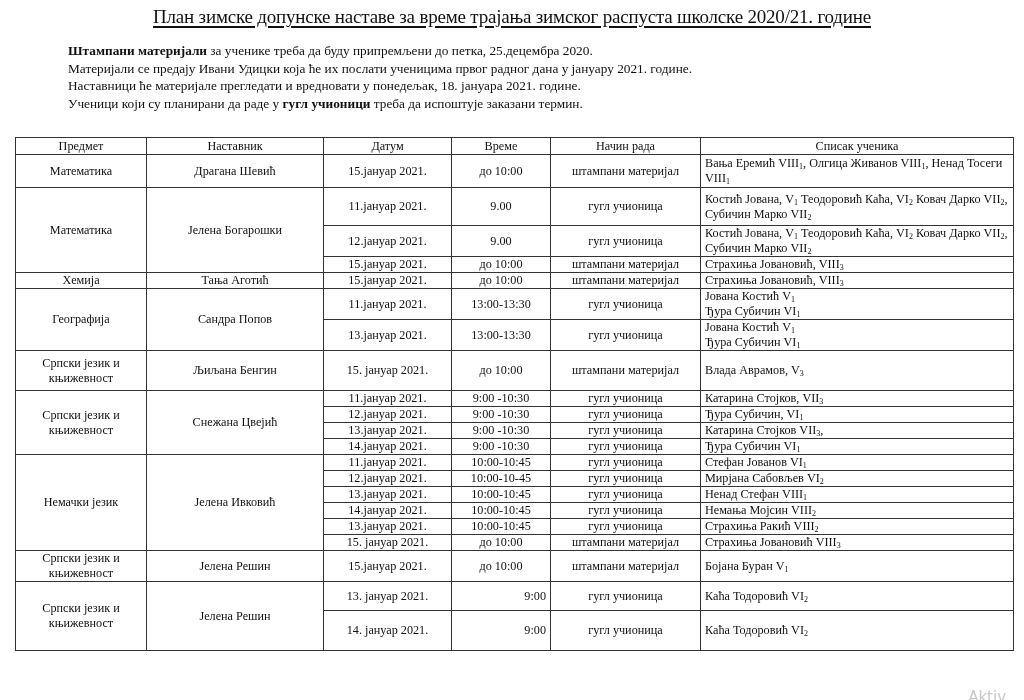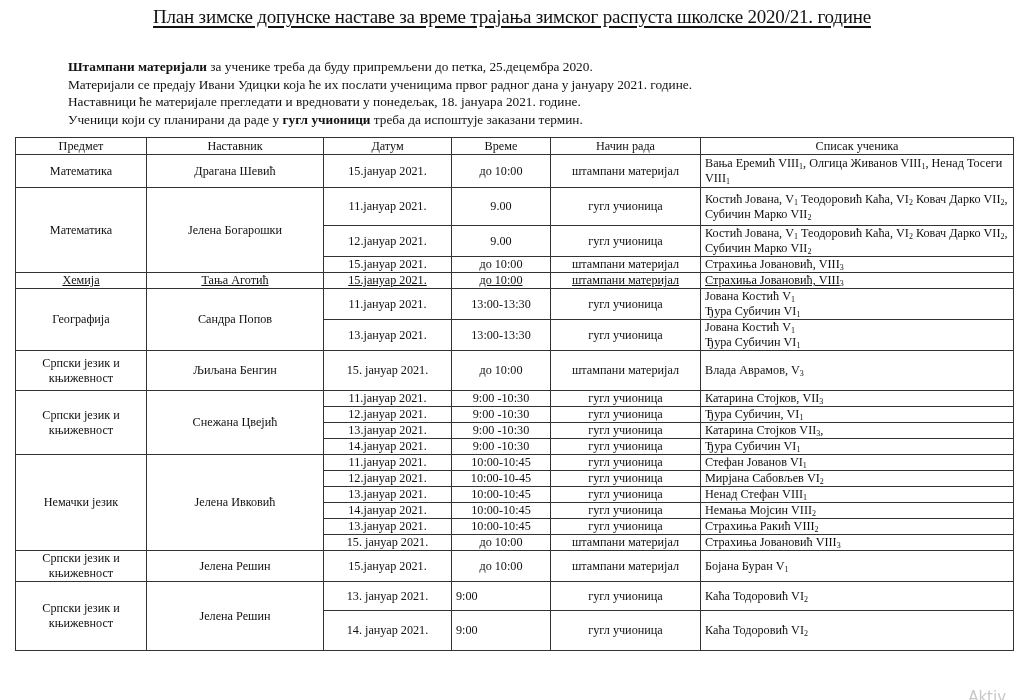--- a/index.html
+++ b/index.html
@@ -7,36 +7,36 @@
     width: 1024px; height: 700px; overflow: hidden; position: relative;
     background: #ffffff; color: #111;
     font-family: "Liberation Serif", "DejaVu Serif", serif;
   }
   .title {
     position: absolute; left: 0; top: 6px; width: 1024px; text-align: center;
     font-size: 19px; font-weight: normal; letter-spacing: -0.2px;
   }
   .title span { text-decoration: underline; text-underline-offset: 3px; text-decoration-thickness: 2px; }
   .intro {
-    position: absolute; left: 68px; top: 42px; font-size: 13.3px; line-height: 17.6px; margin-top: 16px;
+    position: absolute; left: 68px; top: 42px; font-size: 13.3px; line-height: 17.6px;
   }
   .intro div { white-space: nowrap; }
   .b { font-weight: bold; }
   table.plan {
     position: absolute; left: 15px; top: 137px; width: 998px;
     border-collapse: collapse; table-layout: fixed; font-size: 12.2px;
   }
   table.plan td, table.plan th {
     border: 1px solid #333; padding: 0 4px; line-height: 15px; vertical-align: middle;
     font-weight: normal;
   }
   table.plan th { height: 16px; text-align: center; }
   td.c { text-align: center; }
   td.l { text-align: left; }
-  td.bottom { vertical-align: bottom; padding-right: 16px; }
+  td.bottom { vertical-align: bottom; text-align: right; padding-right: 16px; }
   td.top { vertical-align: top; }
   sub { font-size: 8px; vertical-align: -2px; line-height: 0; }
   .watermark {
     position: absolute; right: 2px; top: 688px; color: #c8c8c8;
     font-family: "DejaVu Sans", sans-serif; font-size: 15px; line-height: 19px;
   }
   .watermark .w2 { font-size: 17px; }
 </style>
 </head>
 <body>
@@ -91,21 +91,21 @@
         <td class="c">9.00</td>
         <td class="c">гугл учионица</td>
         <td class="l"><span>Костић Јована, V</span><sub>1</sub><span> Теодоровић Каћа, VI</span><sub>2</sub><span> Ковач Дарко VII</span><sub>2</sub><span>, Субичин Марко VII</span><sub>2</sub></td>
       </tr>
       <tr style="height: 16px;">
         <td class="c">15.јануар 2021.</td>
         <td class="c">до 10:00</td>
         <td class="c">штампани материјал</td>
         <td class="l"><span>Страхиња Јовановић, VIII</span><sub>3</sub></td>
       </tr>
-      <tr style="height: 16px; text-decoration: underline;">
+      <tr style="height: 16px;">
         <td class="c" rowspan="1">Хемија</td>
         <td class="c" rowspan="1">Тања Аготић</td>
         <td class="c">15.јануар 2021.</td>
         <td class="c">до 10:00</td>
         <td class="c">штампани материјал</td>
         <td class="l"><span>Страхиња Јовановић, VIII</span><sub>3</sub></td>
       </tr>
       <tr style="height: 31px;">
         <td class="c" rowspan="2">Географија</td>
         <td class="c" rowspan="2">Сандра Попов</td>

